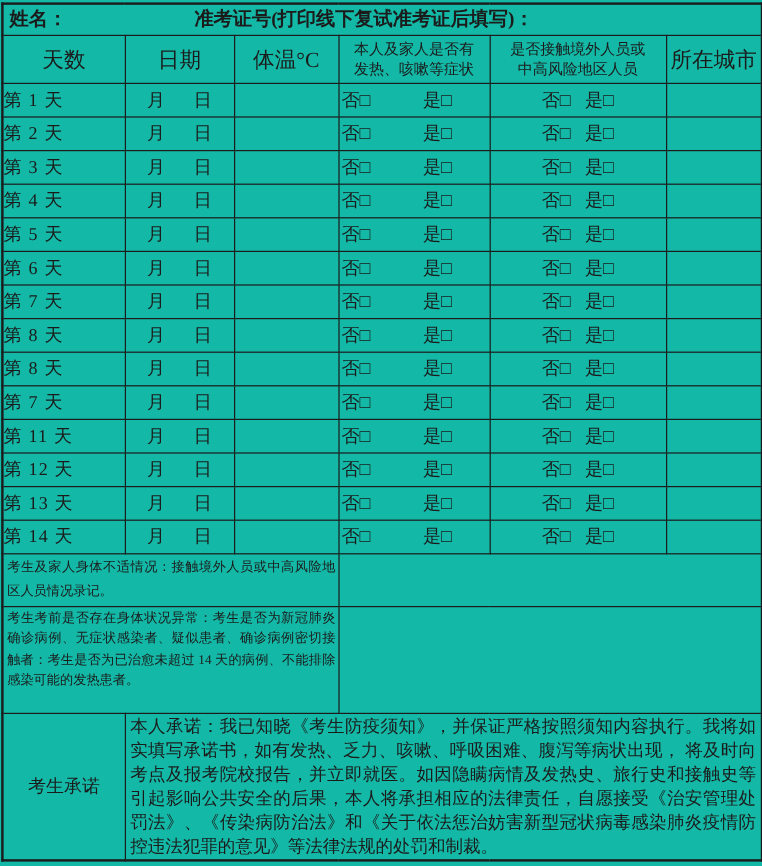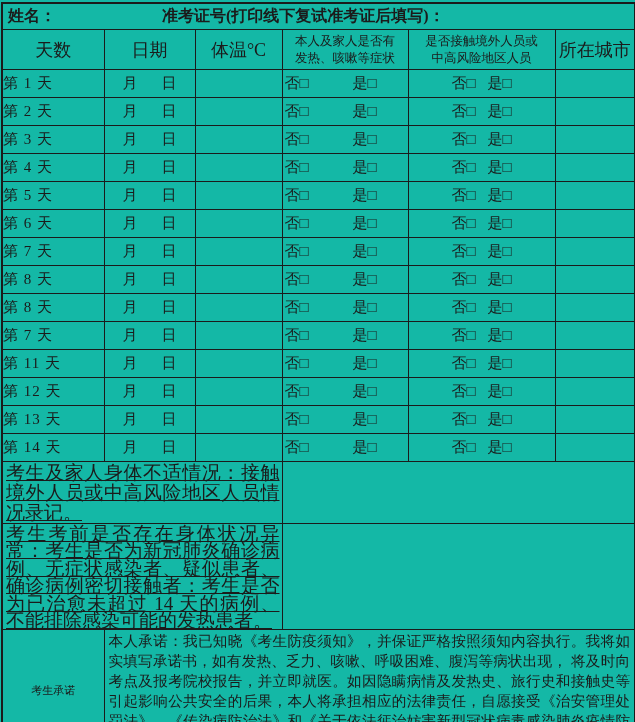--- a/index.html
+++ b/index.html
@@ -56,34 +56,33 @@
   td.c-day { letter-spacing: 1px; }
   td.c-date { text-align: center; margin-left: 18px; }
   td.c-date .daychar { margin-left: 24px; }
   td.c-sym { text-align: left; padding-left: 2px; }
   td.c-sym .yes { margin-left: 44px; }
   td.c-con { text-align: center; }
   td.c-con .yes { margin-left: 12px; }
 
   tr.note-row td {
     vertical-align: top;
-    font-size: 19px;
+    font-size: 11px;
     line-height: 20px;
     padding: 1px 2px 0 3px;
     text-align: justify;
-    text-decoration: underline;
   }
   tr.note-row.tall td { line-height: 17.4px; margin-top: 31px; }
   tr.note-row td.blank { padding: 0; }
   tr.noteA td { height: 42px; }
   tr.noteB td { height: 87px; }
 
   tr.promise-row td.title {
     text-align: center;
-    font-size: 11px;
+    font-size: 15px;
     vertical-align: middle;
     height: 120px;
   }
   tr.promise-row td.body {
     vertical-align: top;
     font-size: 14.6px;
     line-height: 20px;
     padding: 1px 4px 0 4px;
     text-align: justify;
   }

